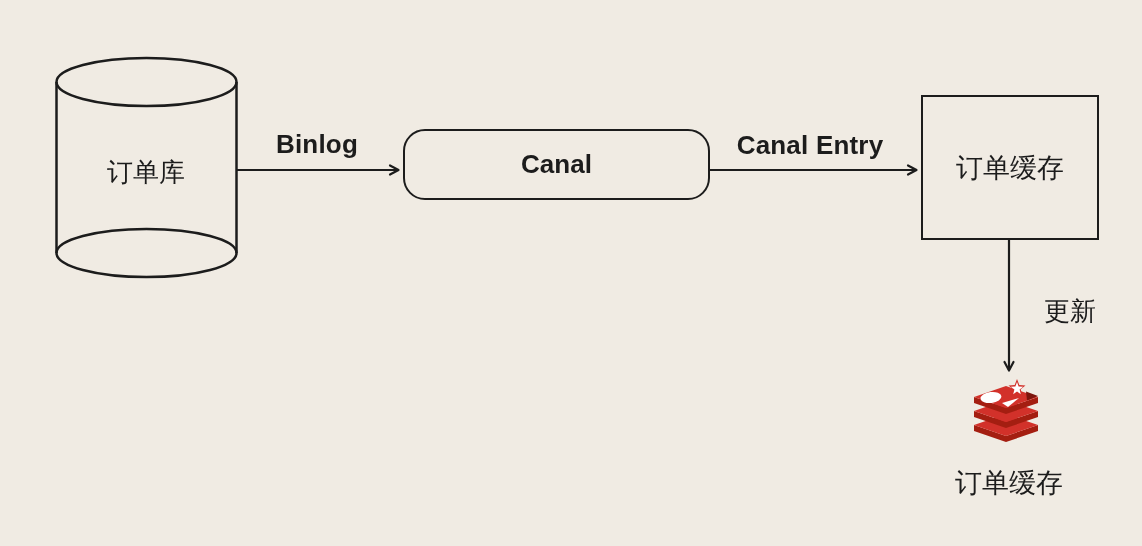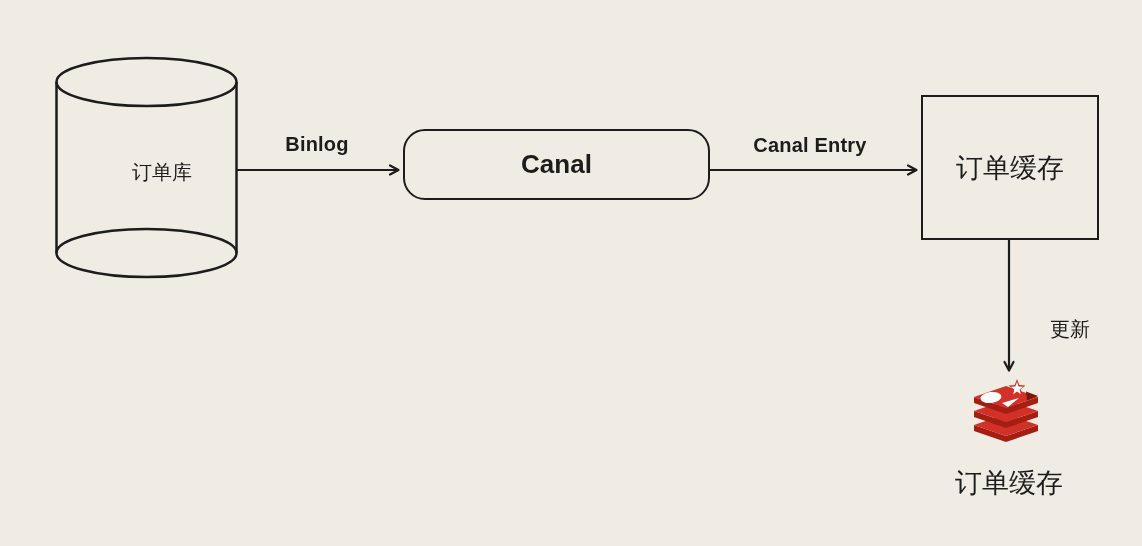--- a/index.html
+++ b/index.html
@@ -36,31 +36,31 @@
     border-radius: 22px;
   }
   .service-box {
     left: 921px; top: 95px;
     width: 178px; height: 145px;
     flex-direction: column;
   }
   .label {
     position: absolute;
     text-align: center;
-    font-size: 20px;
+    font-size: 26px;
     font-weight: 500;
     line-height: 30px;
     white-space: nowrap;
     color: #1c1c1c;
   }
   .latin { font-weight: 600; letter-spacing: 0.2px; }
-  .db-label     { left: 82px;  top: 157px; width: 160px; }
+  .db-label     { left: 66px;  top: 157px; width: 160px; }
   .binlog-label { left: 237px; top: 129px; width: 160px; }
   .canal-entry-label { left: 712px; top: 130px; width: 196px; text-align: center; }
-  .update-label { left: 1030px; top: 296px; width: 80px; margin-top: 18px; }
+  .update-label { left: 1030px; top: 296px; width: 80px; }
   .cache-label  { left: 929px; top: 468px; width: 160px; font-size: 27px; }
   .service-text {
     font-size: 27px;
     font-weight: 500;
     line-height: 38px;
     text-align: center;
   }
   .canal-text { font-size: 26px; font-weight: 600; }
   .redis-icon-wrap {
     position: absolute;

